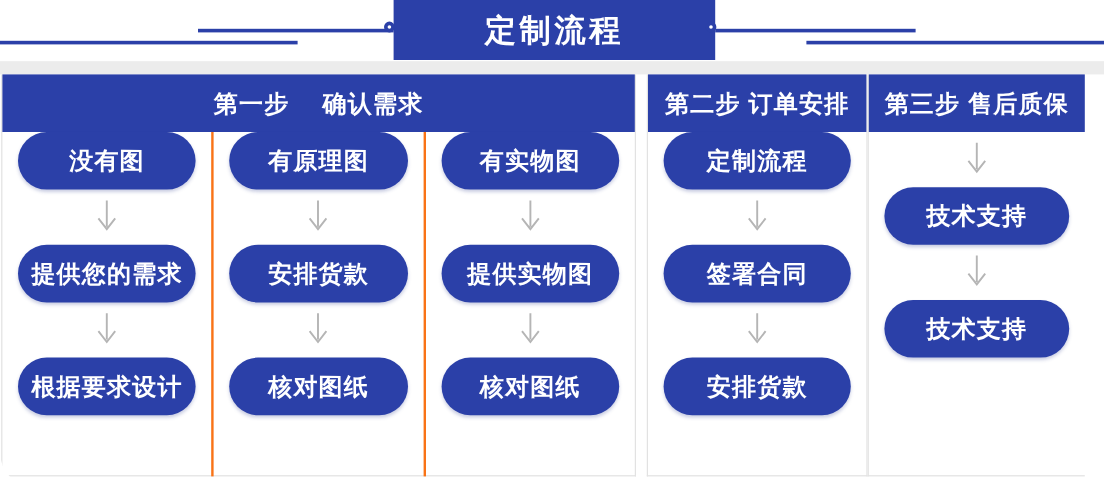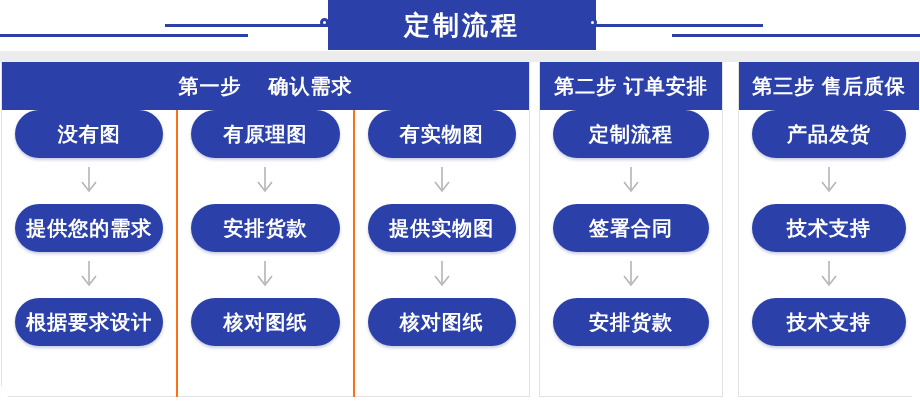--- a/index.html
+++ b/index.html
@@ -25,23 +25,23 @@
   }
   .ring-left  { left:320px; }
   .ring-right { left:588px; }
   
   .gray-strip { position:absolute; left:0; top:51px; width:920px; height:11px; background:#ececec; }
   
   .card {
     position:absolute; top:62px; height:335px; background:#ffffff;
     border:1px solid #e2e2e2; border-top:none;
   }
-  .card-1 { left:1px;   width:529px;font-family:Liberation Serif, serif; }
+  .card-1 { left:1px;   width:529px; }
   .card-2 { left:539px; width:184px; }
-  .card-3 { left:738px; width:181px; border-right:none;text-align:center; }
+  .card-3 { left:723px; width:181px; border-right:none;text-align:center; }
   .card-header {
     height:48px; background:#2b40a8; color:#ffffff;
     display:flex; align-items:center; justify-content:center;
     font-size:20px; font-weight:bold; letter-spacing:1px;
   }
   .card-body { display:flex; height:287px; }
   .flow-col {
     flex:1; display:flex; flex-direction:column; align-items:center;
   }
   .flow-col + .flow-col { border-left:2px solid #f97316; }
@@ -140,21 +140,20 @@
         </div>
         <div class="pill">安排货款</div>
       </div>
     </div>
   </div>
 
   <div class="card card-3">
     <div class="card-header">第三步 售后质保</div>
     <div class="card-body">
       <div class="flow-col">
-        <div class="pill">产品发货</div>
         <div class="arrow">
           <svg width="22" height="30" viewBox="0 0 22 30">
               <path d="M11 1 L11 23 M4 16 L11 25 L18 16" fill="none" stroke="#b5b5b5" stroke-width="1.6"></path>
             </svg>
         </div>
         <div class="pill">技术支持</div>
         <div class="arrow">
           <svg width="22" height="30" viewBox="0 0 22 30">
               <path d="M11 1 L11 23 M4 16 L11 25 L18 16" fill="none" stroke="#b5b5b5" stroke-width="1.6"></path>
             </svg>

